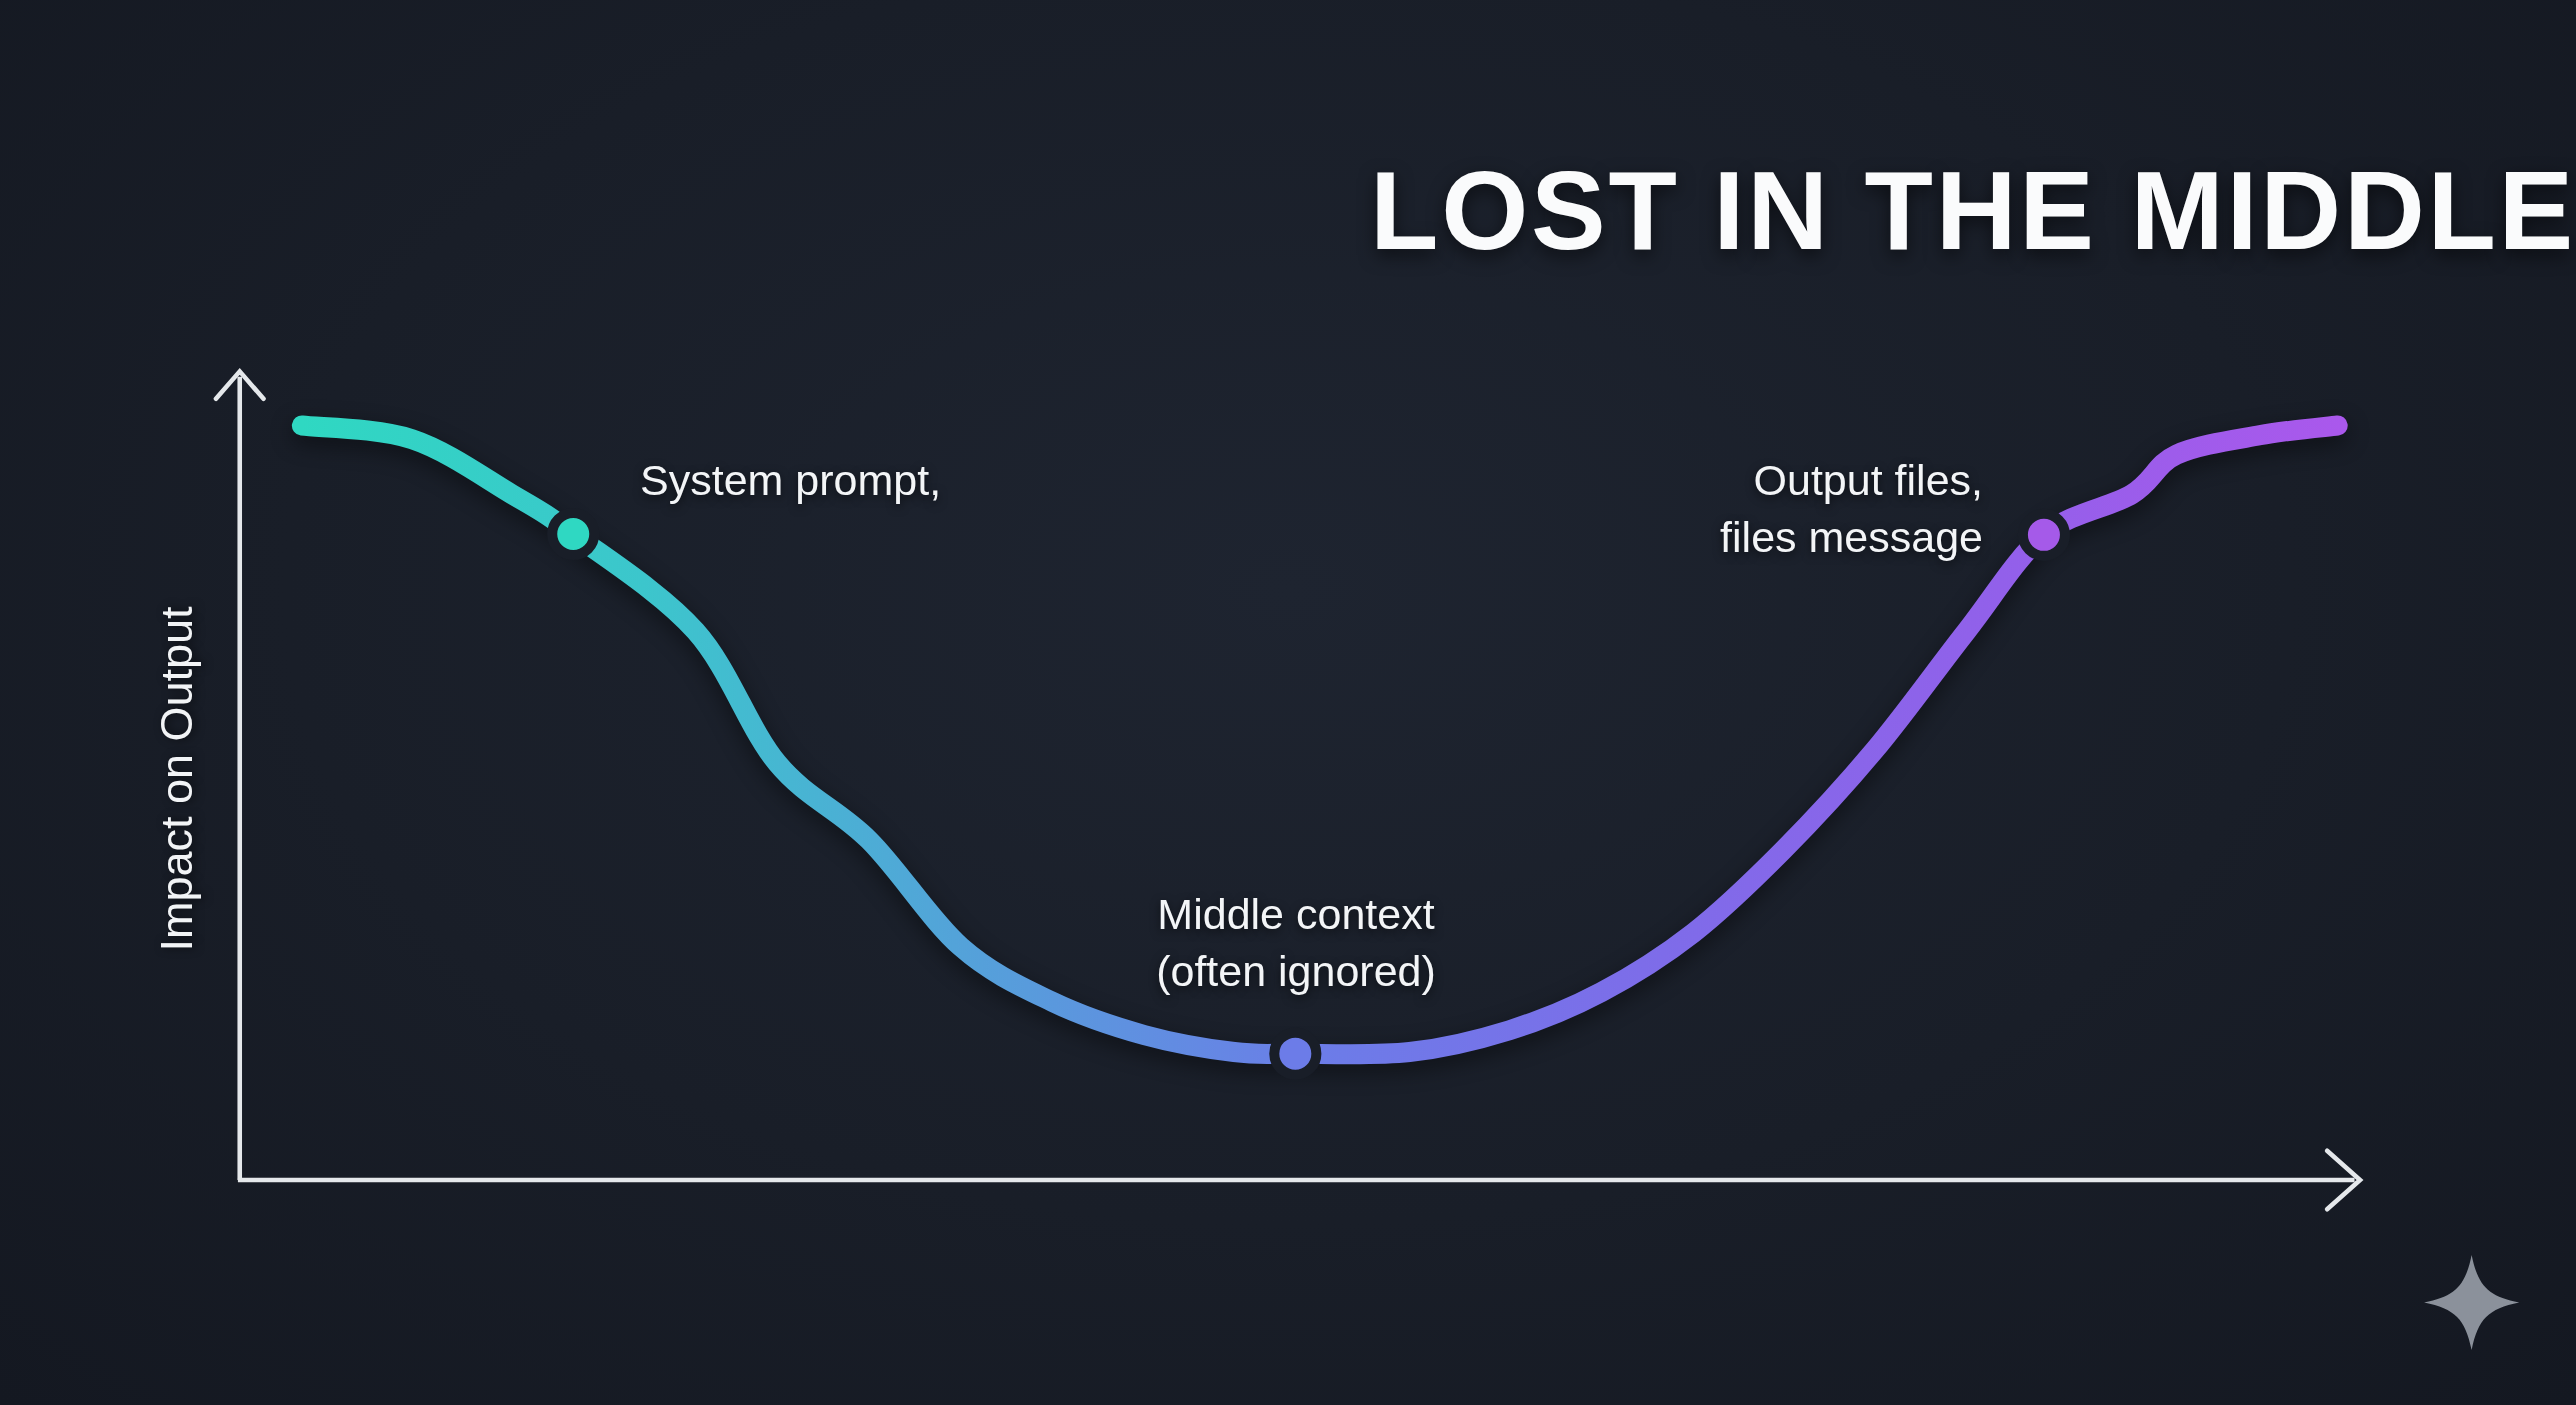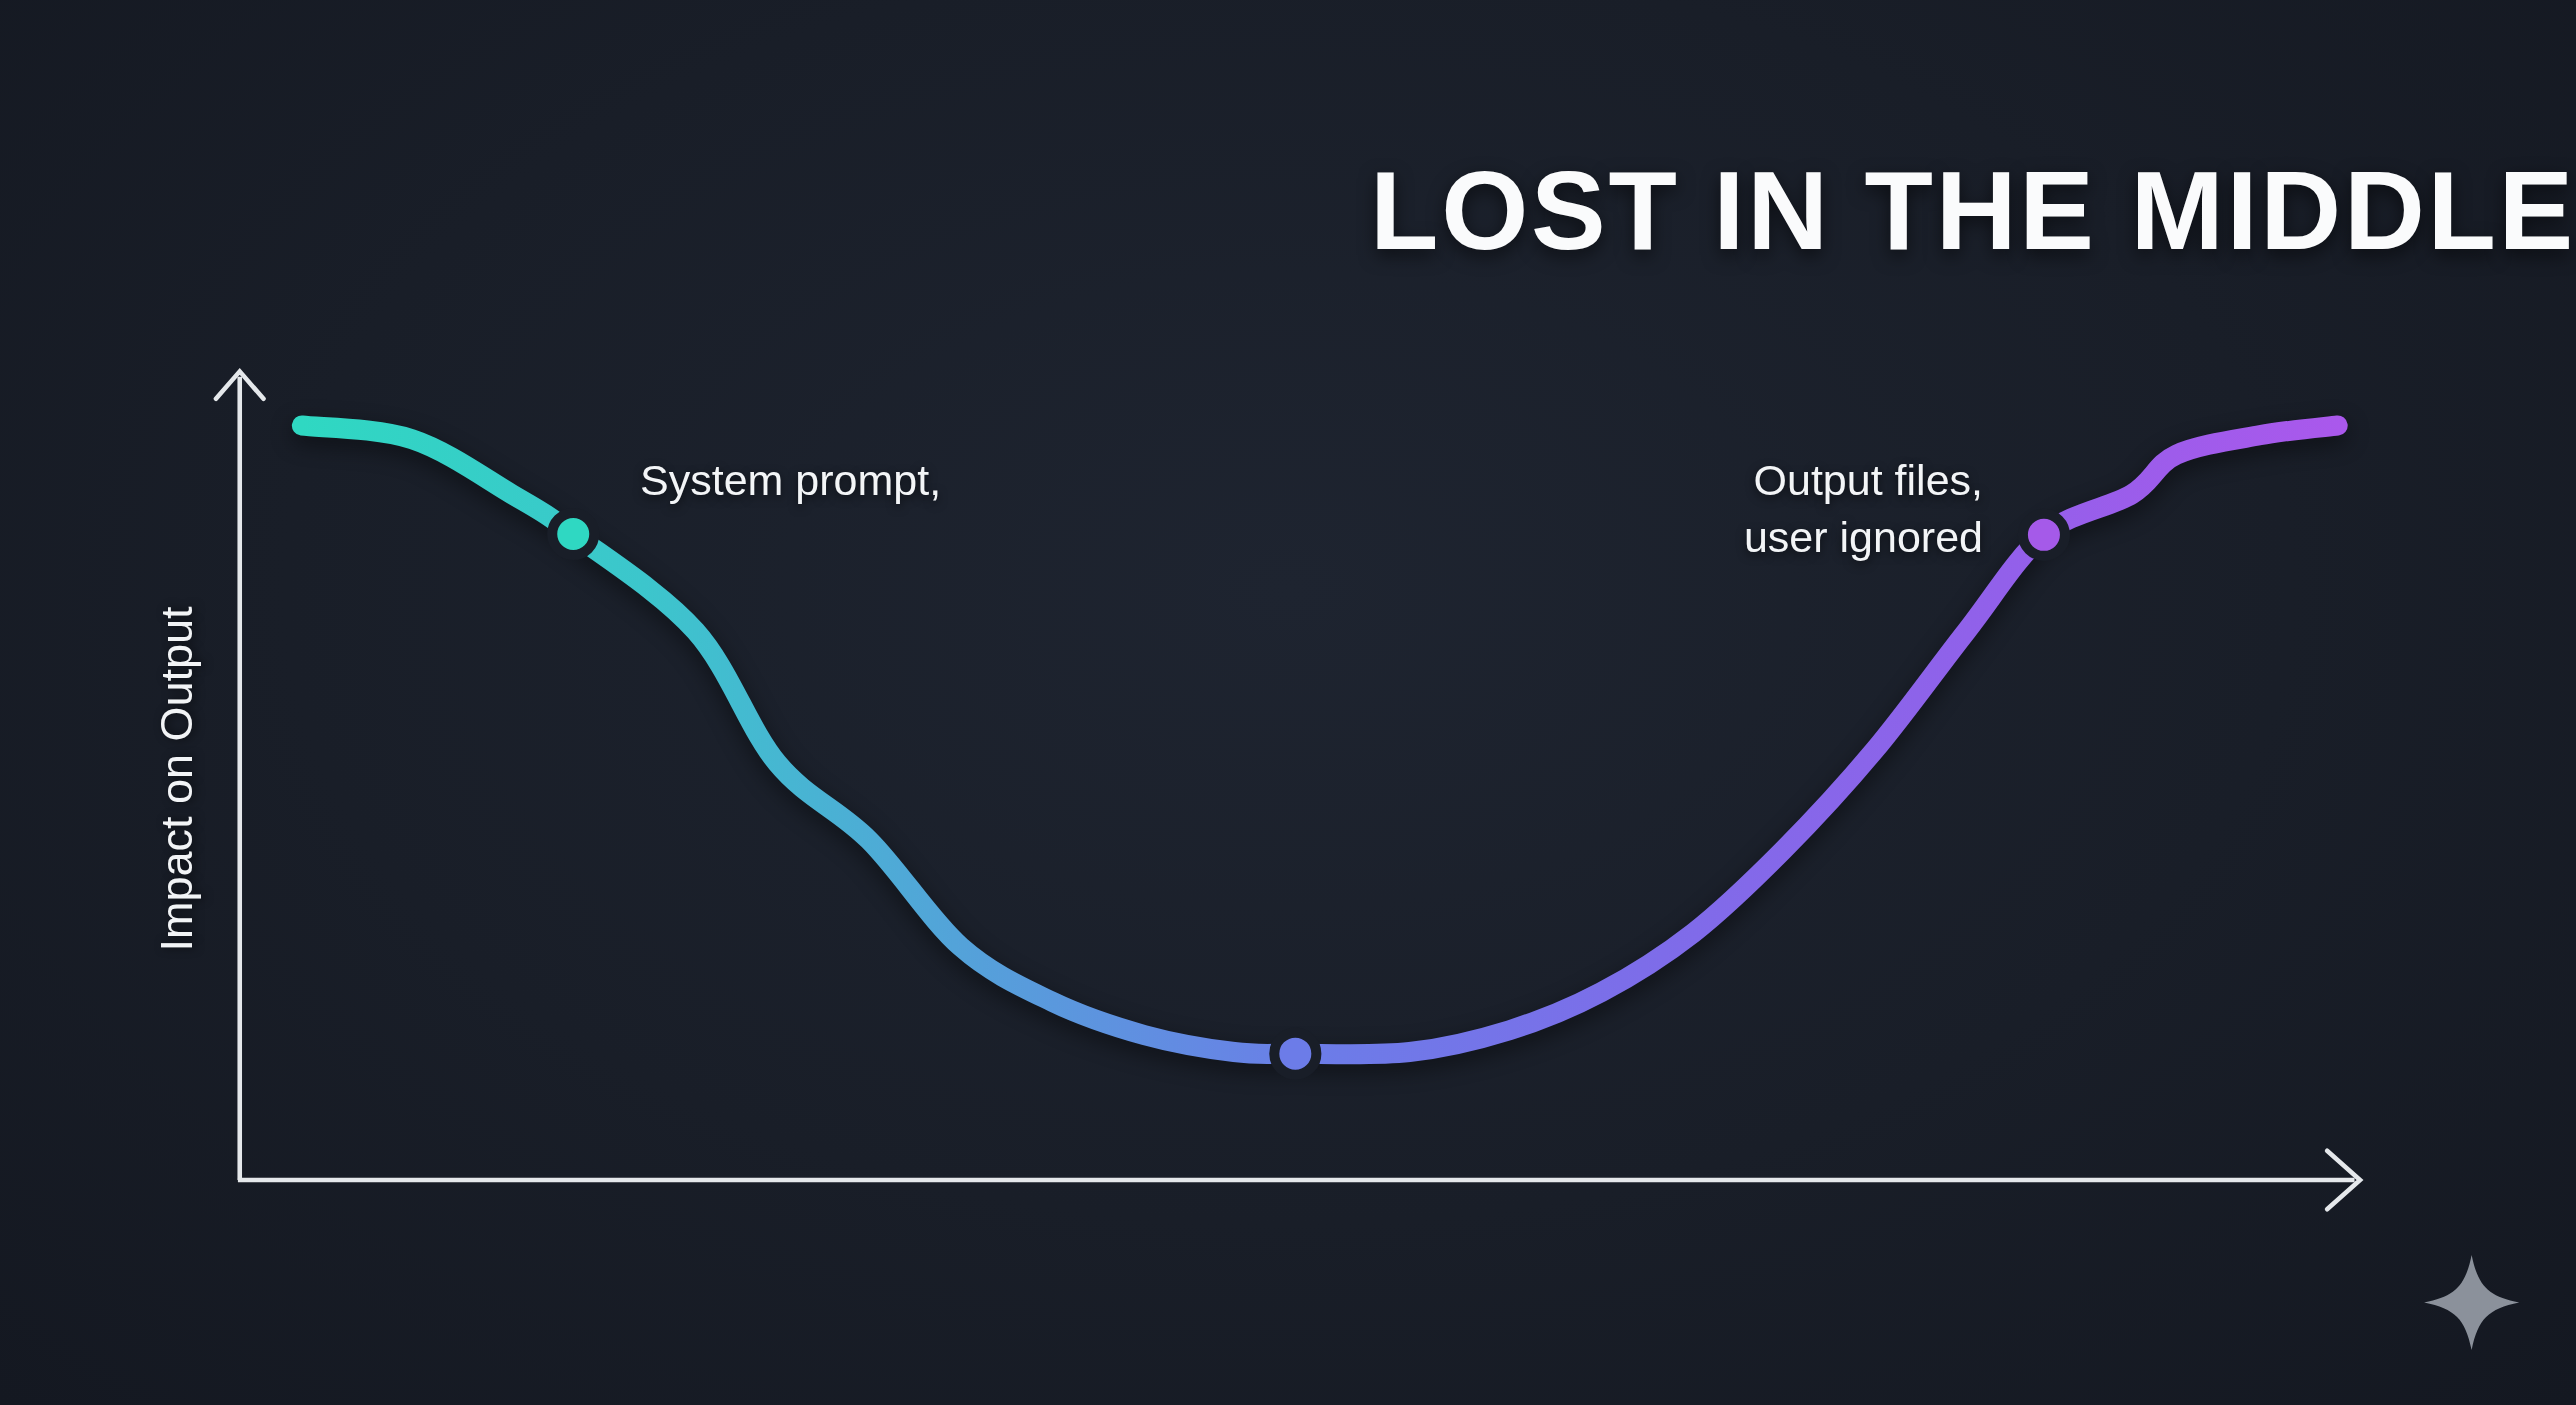--- a/index.html
+++ b/index.html
@@ -68,22 +68,26 @@
     <circle class="curve-dot" r="23" stroke-width="11" stroke="#191e28" cx="1416.0" cy="1151.9" fill="#6c7ce8"></circle>
     <circle class="curve-dot" r="23" stroke-width="11" stroke="#191e28" cx="2234.4" cy="584.7" fill="#a55ae9"></circle>
 
     <path d="M 2702 1372 C 2709 1406 2720 1417 2754 1424 C 2720 1431 2709 1442 2702 1476 C 2695 1442 2684 1431 2650 1424 C 2684 1417 2695 1406 2702 1372 Z" fill="#8b919b"></path>
   </svg>
 
   <div class="label sys">
     <span>System prompt,</span>
   </div>
 
+  <div class="label mid">
+    <span>Middle context</span>
+    <span>(often ignored)</span>
+  </div>
 
   <div class="label recent">
     <span>Output files,</span>
-    <span>user ignored</span>
+    <span>files message</span>
   </div>
 
   <div class="axis-label y">Impact on Output</div>
 
 </div>
 
 
 </body></html>

